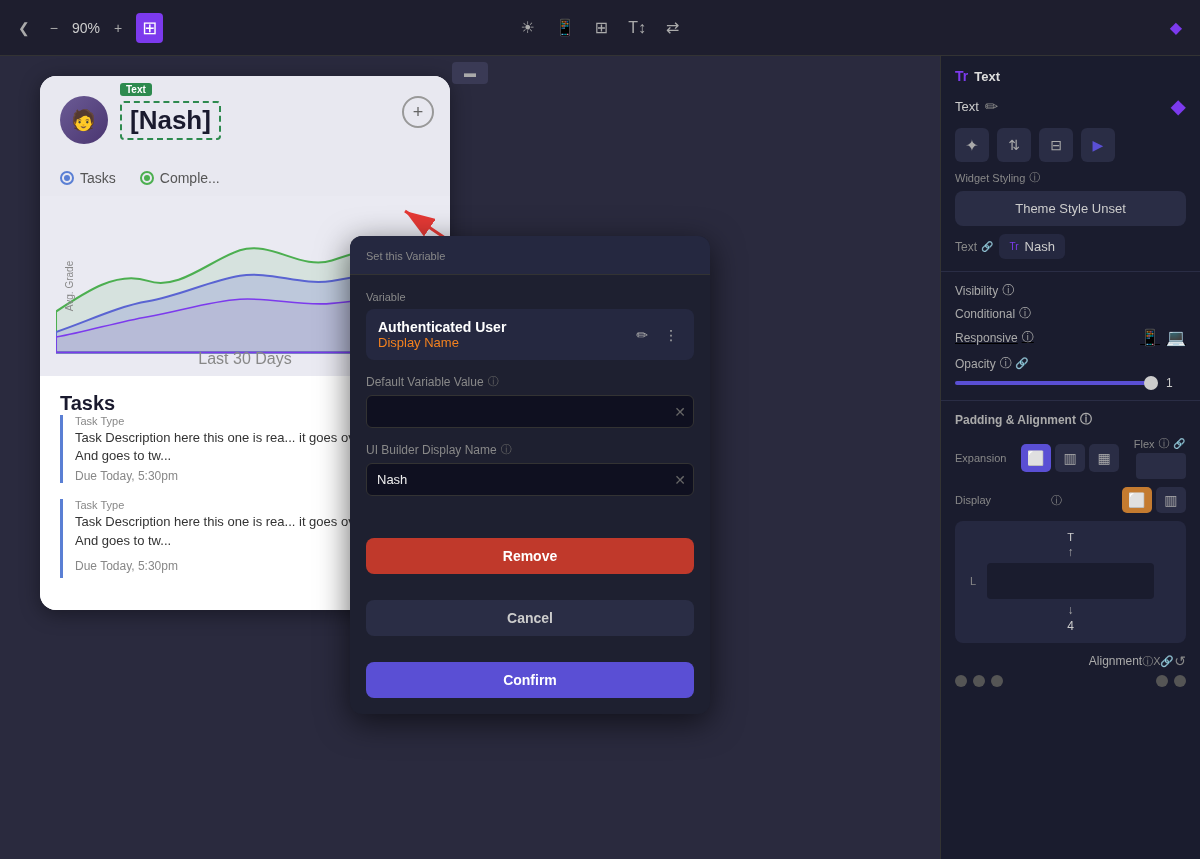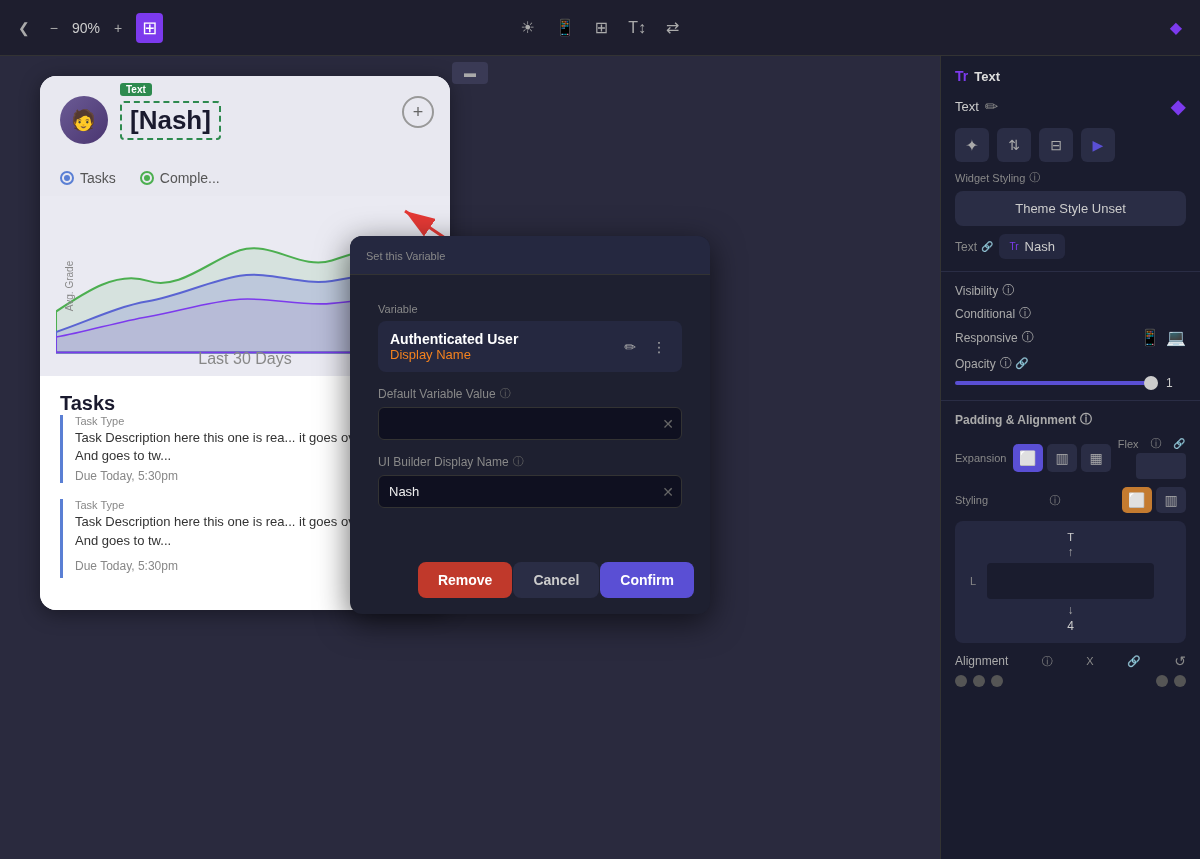--- a/index.html
+++ b/index.html
@@ -313,21 +313,21 @@
       font-size: 11px;
       color: #888;
       margin-bottom: 2px;
     }
     .modal-header-title {
       font-size: 16px;
       font-weight: 700;
       color: #fff;
     }
     .modal-body {
-      padding: 28px;
+      padding: 16px;
     }
     .variable-section-label {
       font-size: 11px;
       color: #888;
       margin-bottom: 6px;
     }
     .variable-card {
       background: #252840;
       border-radius: 8px;
       padding: 10px 12px;
@@ -390,23 +390,24 @@
       top: 50%;
       transform: translateY(-50%);
       color: #666;
       cursor: pointer;
       font-size: 14px;
       background: none;
       border: none;
     }
     .modal-footer {
       display: flex;
-      gap: 1px;
+      gap: 26px;
       padding: 12px 16px 16px;
       justify-content: flex-end;
+      flex-direction: column;
     }
     .btn-remove {
       background: #c0392b;
       color: white;
       border: none;
       border-radius: 8px;
       padding: 10px 20px;
       font-size: 14px;
       font-weight: 600;
       cursor: pointer;
@@ -540,20 +541,21 @@
       color: #aaa;
       display: flex;
       align-items: center;
       gap: 4px;
     }
     .responsive-row {
       display: flex;
       align-items: center;
       justify-content: space-between;
       margin-bottom: 6px;
+      text-decoration: underline;
     }
     .device-icons {
       display: flex;
       gap: 6px;
     }
     .device-icon {
       font-size: 16px;
       color: #666;
     }
     .opacity-row {
@@ -606,21 +608,21 @@
     }
     .expansion-label {
       font-size: 11px;
       color: #888;
     }
     .flex-label {
       font-size: 11px;
       color: #888;
       display: flex;
       align-items: center;
-      gap: 12px;
+      gap: 4px;
     }
     .expansion-btns {
       display: flex;
       gap: 4px;
     }
     .exp-btn {
       background: #2a2d45;
       border: none;
       color: #aaa;
       width: 30px;
@@ -893,21 +895,21 @@
         <div style="display:flex;flex-direction:column;align-items:flex-end;gap:2px;">
           <span class="flex-label">
             <span>Flex</span>
             <span>ⓘ</span>
             <span style="font-size:10px;">🔗</span>
           </span>
           <input class="flex-input" type="text" value="" style="background: rgb(42, 45, 69); border: none; color: rgb(204, 204, 204); width: 50px; height: 26px; border-radius: 4px; font-size: 12px; text-align: center;">
         </div>
       </div>
       <div class="padding-row">
-        <span class="expansion-label">Styling</span>
+        <span class="expansion-label">Display</span>
         <span style="font-size:11px;color:#888;">ⓘ</span>
         <div class="padding-btns">
           <button class="padding-btn" style="background:#c47b30;border:none;border-radius:5px;width:30px;height:26px;font-size:14px;color:white;">⬜</button>
           <button class="padding-btn inactive" style="background:#2a2d45;border:none;border-radius:5px;width:30px;height:26px;font-size:14px;color:#aaa;">▥</button>
         </div>
       </div>
 
       <div style="background:#252840;border-radius:8px;padding:10px;margin-top:4px;position:relative;text-align:center;">
         <div style="font-size:11px;color:#888;text-align:center;margin-bottom:2px;">
           <span style="color:#ccc;font-size:11px;">T</span>
@@ -918,21 +920,21 @@
             <span>L</span>
           </div>
           <div style="flex:1;background:#1a1c2e;border-radius:4px;height:36px;"></div>
           <div style="font-size:11px;color:#666;width:16px;"></div>
         </div>
         <div style="font-size:12px;color:#aaa;margin-top:4px;display:flex;justify-content:center;gap:4px;">↓</div>
         <div style="font-size:12px;color:#ccc;text-align:center;margin-top:2px;">4</div>
       </div>
 
       <div style="margin-top:10px;">
-        <div style="display:flex;align-items:center;justify-content:space-between;margin-bottom:6px;">
+        <div style="display:flex;align-items:center;justify-content:flex-end;margin-bottom:6px;margin-left:12px;">
           <span style="font-size:12px;color:#aaa;">Alignment</span>
           <span style="font-size:11px;color:#888;">ⓘ</span>
           <span style="font-size:11px;color:#888;">X</span>
           <span style="font-size:11px;color:#888;">🔗</span>
           <button style="background:none;border:none;color:#888;cursor:pointer;font-size:14px;">↺</button>
         </div>
         <div style="display:flex;gap:6px;">
           <span style="width:12px;height:12px;background:#555;border-radius:50%;display:inline-block;"></span>
           <span style="width:12px;height:12px;background:#555;border-radius:50%;display:inline-block;"></span>
           <span style="width:12px;height:12px;background:#555;border-radius:50%;display:inline-block;"></span>

